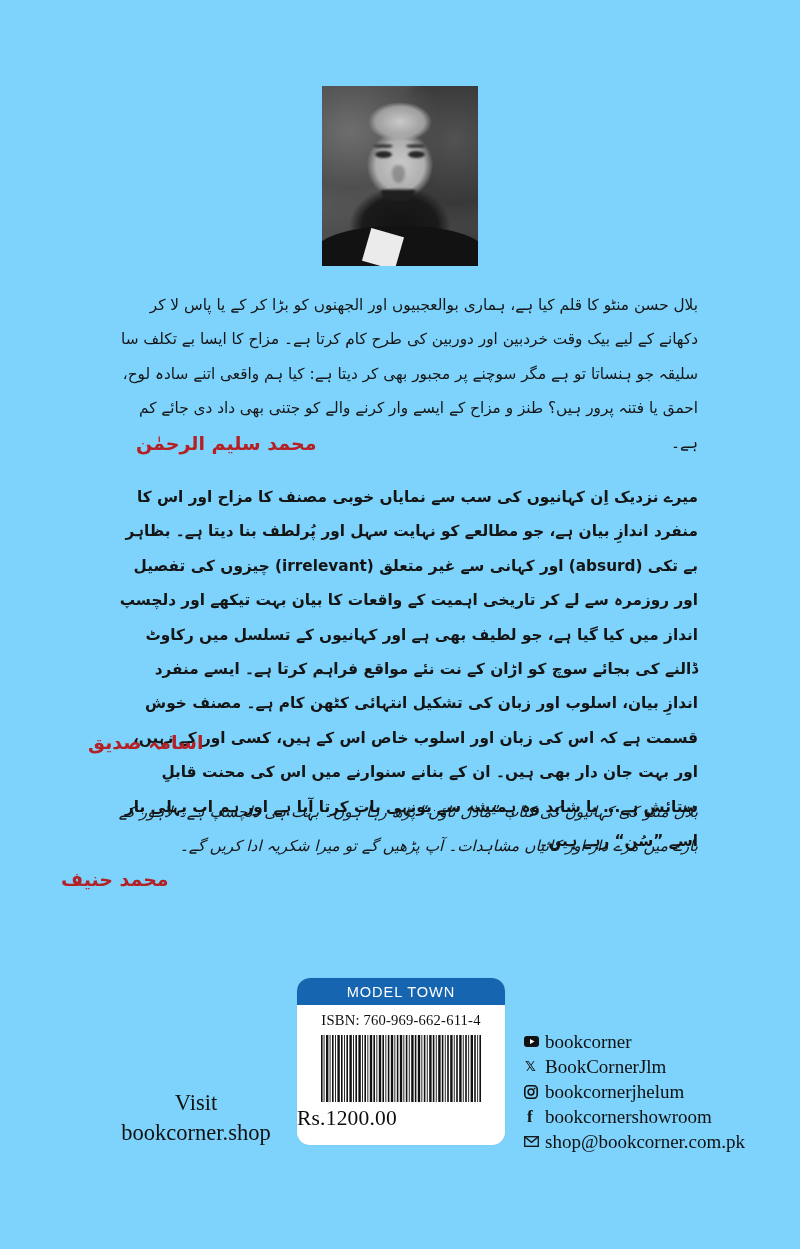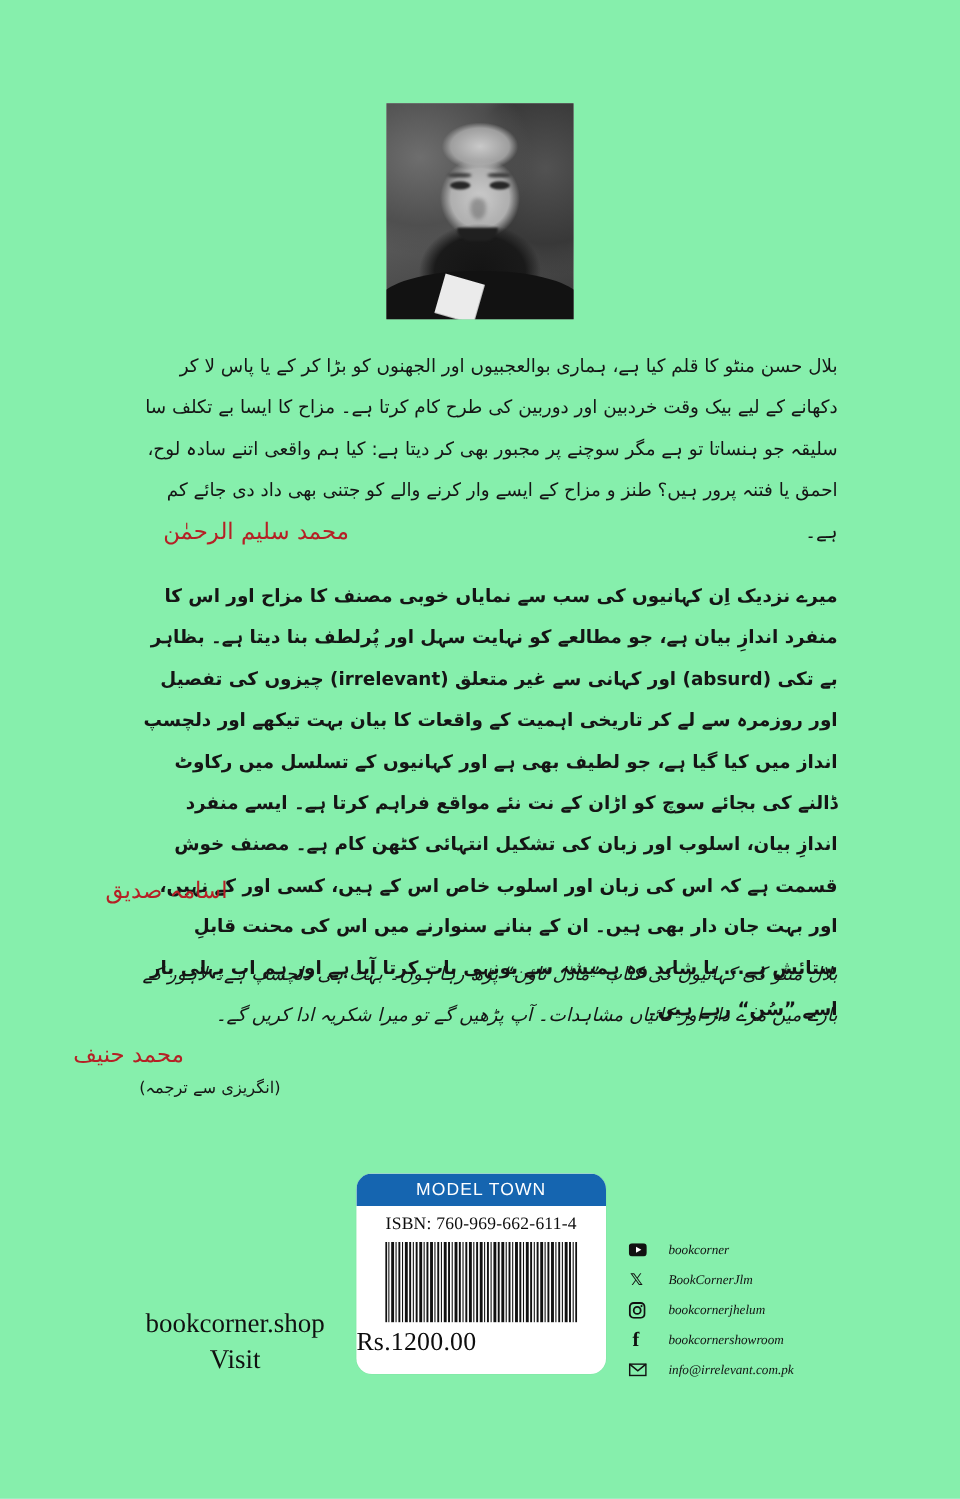--- a/index.html
+++ b/index.html
@@ -12,21 +12,21 @@
     background: #d4eaef;
     font-family: "Liberation Serif", "DejaVu Serif", serif;
     overflow: hidden;
     position: relative;
   }
 
   .page {
     position: relative;
     width: 800px;
     height: 1249px;
-    background: #86efac;
+    background: #7dd3fc;
   }
 
   
   .photo-wrap {
     position: absolute;
     left: 322px;
     top: 86px;
     width: 156px;
     height: 180px;
     overflow: hidden;
@@ -114,21 +114,21 @@
   .t2 { left: 118px; top: 480px; width: 580px; font-weight: bold; }
   .t3 { left: 118px; top: 795px; width: 580px; font-style: italic; }
 
   .attrib {
     position: absolute;
     direction: rtl;
     text-align: right;
     font-family: "DejaVu Sans", "Liberation Sans", sans-serif;
     color: #b52025;
     font-size: 19px;
-    font-weight: 400;
+    font-weight: 700;
     line-height: 1.2;
     white-space: nowrap;
   }
   .a1 { left: 0; top: 432px; width: 300px; text-align: left; padding-left: 136px; }
   .a2 { left: 0; top: 731px; width: 300px; text-align: left; padding-left: 88px; }
   .a3 { left: 0; top: 868px; width: 300px; text-align: left; padding-left: 61px; }
 
   .subnote {
     position: absolute;
     left: 0;
@@ -220,25 +220,24 @@
     width: 20px;
     height: 16px;
     display: flex;
     align-items: center;
     justify-content: flex-start;
     flex: 0 0 20px;
     color: #111;
   }
   .social-label {
     font-family: "Liberation Serif", "DejaVu Serif", serif;
-    font-size: 11px;
+    font-size: 19px;
     color: #101010;
-    margin-left: 13px;
+    margin-left: 1px;
     white-space: nowrap;
-    font-style: italic;
   }
   .fb-glyph {
     font-family: "Liberation Serif", "DejaVu Serif", serif;
     font-weight: 700;
     font-size: 17px;
     line-height: 1;
     padding-left: 3px;
   }
   .x-glyph {
     font-family: "Liberation Sans", "DejaVu Sans", sans-serif;
@@ -267,25 +266,24 @@
   </div>
 
   <div class="urdu-block t1">بلال حسن منٹو کا قلم کیا ہے، ہماری بوالعجبیوں اور الجھنوں کو بڑا کر کے یا پاس لا کر دکھانے کے لیے بیک وقت خردبین اور دوربین کی طرح کام کرتا ہے۔ مزاح کا ایسا بے تکلف سا سلیقہ جو ہنساتا تو ہے مگر سوچنے پر مجبور بھی کر دیتا ہے: کیا ہم واقعی اتنے سادہ لوح، احمق یا فتنہ پرور ہیں؟ طنز و مزاح کے ایسے وار کرنے والے کو جتنی بھی داد دی جائے کم ہے۔</div>
   <div class="attrib a1">محمد سلیم الرحمٰن</div>
 
   <div class="urdu-block t2">میرے نزدیک اِن کہانیوں کی سب سے نمایاں خوبی مصنف کا مزاح اور اس کا منفرد اندازِ بیان ہے، جو مطالعے کو نہایت سہل اور پُرلطف بنا دیتا ہے۔ بظاہر بے تکی (absurd) اور کہانی سے غیر متعلق (irrelevant) چیزوں کی تفصیل اور روزمرہ سے لے کر تاریخی اہمیت کے واقعات کا بیان بہت تیکھے اور دلچسپ انداز میں کیا گیا ہے، جو لطیف بھی ہے اور کہانیوں کے تسلسل میں رکاوٹ ڈالنے کی بجائے سوچ کو اڑان کے نت نئے مواقع فراہم کرتا ہے۔ ایسے منفرد اندازِ بیان، اسلوب اور زبان کی تشکیل انتہائی کٹھن کام ہے۔ مصنف خوش قسمت ہے کہ اس کی زبان اور اسلوب خاص اس کے ہیں، کسی اور کے نہیں، اور بہت جان دار بھی ہیں۔ ان کے بنانے سنوارنے میں اس کی محنت قابلِ ستائش ہے... یا شاید وہ ہمیشہ سے یونہی بات کرتا آیا ہے اور ہم اب پہلی بار اسے ”سُن“ رہے ہیں۔</div>
   <div class="attrib a2">اسامہ صدیق</div>
 
   <div class="urdu-block t3">بلال منٹو کی کہانیوں کی کتاب ”ماڈل ٹاؤن“ پڑھ رہا ہوں۔ بہت ہی دلچسپ ہے۔ لاہور کے بارے میں مزے دار اور کائیاں مشاہدات۔ آپ پڑھیں گے تو میرا شکریہ ادا کریں گے۔</div>
   <div class="attrib a3">محمد حنیف</div>
-  <div class="subnote">(انگریزی سے ترجمہ)</div>
 
   <div class="visit">
+    <div>Visit</div>
     <div>bookcorner.shop</div>
-    <div>Visit</div>
   </div>
 
   <div class="barcode-card">
     <div class="bc-banner">MODEL TOWN</div>
     <div class="bc-isbn">ISBN: 760-969-662-611-4</div>
     <svg class="bc-bars" viewBox="0 0 160 67" preserveAspectRatio="none">
       <g fill="#111">
         <rect x="0" y="0" width="1.6" height="67"></rect>
         <rect x="2.6" y="0" width="0.9" height="67"></rect>
         <rect x="5" y="0" width="2.4" height="67"></rect>
@@ -383,18 +381,18 @@
       <span class="social-label">bookcornershowroom</span>
     </div>
 
     <div class="social-row">
       <span class="social-icon">
         <svg width="15" height="11" viewBox="0 0 15 11" aria-hidden="true">
           <rect x="0.7" y="0.7" width="13.6" height="9.6" fill="none" stroke="#111" stroke-width="1.3"></rect>
           <path d="M0.7 0.7 L7.5 6.3 L14.3 0.7" fill="none" stroke="#111" stroke-width="1.3"></path>
         </svg>
       </span>
-      <span class="social-label">info@irrelevant.com.pk</span>
+      <span class="social-label">shop@bookcorner.com.pk</span>
     </div>
 
   </div>
 
 </div>
 
 </body></html>

